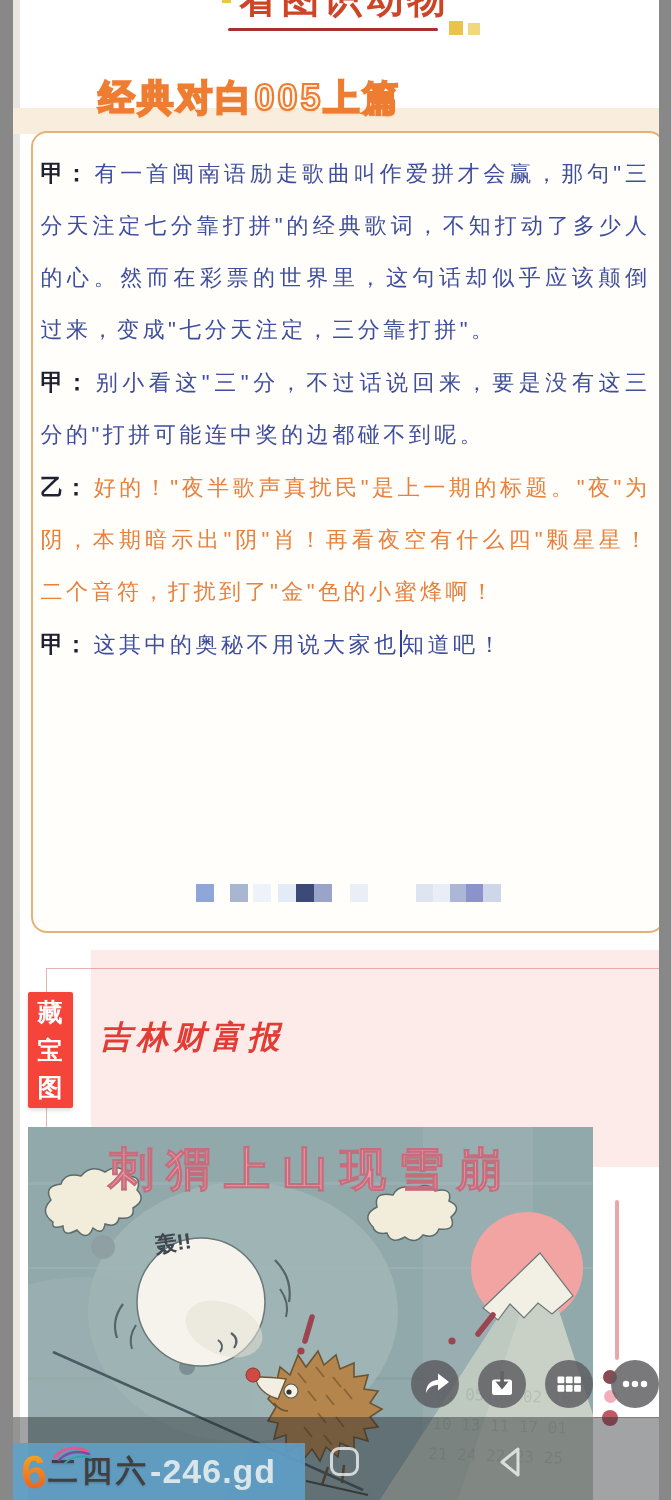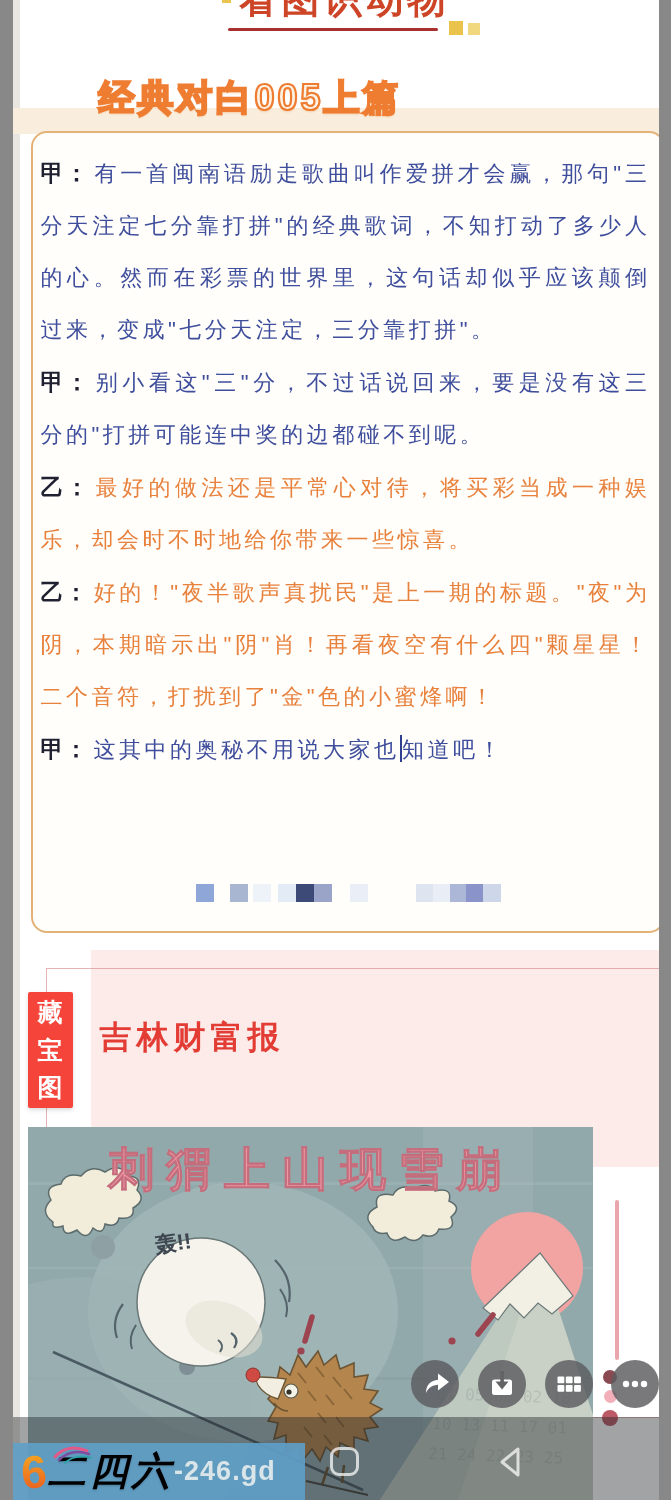--- a/index.html
+++ b/index.html
@@ -50,21 +50,21 @@
 
   
   .pink-rect { left:78px; top:950px; width:589px; height:217px; background:#fcebe8; border-right:1.5px solid #e89aa0; z-index:1; }
   .outline-box { left:33px; top:968px; width:615px; height:450px; border:1px solid rgba(208,118,118,0.55); z-index:2; }
   .treasure-tab {
     left:15px; top:992px; width:45px; height:116px; background:#f5453b; z-index:3;
     display:flex; flex-direction:column; align-items:center; justify-content:space-evenly;
     color:#ffffff; font-size:25px; font-weight:bold; border-radius:2px;
     box-shadow:0 2px 4px rgba(0,0,0,0.15);
   }
-  .treasure-heading { left:87px; top:1016px; z-index:3; font-size:32px; font-weight:bold; color:#e23c35; letter-spacing:5px; }
+  .treasure-heading { left:87px; top:1016px; z-index:3; font-size:32px; font-weight:bold; color:#e23c35; letter-spacing:5px;font-style:italic; }
 
   
   .poster { left:15px; top:1127px; width:565px; height:373px; z-index:4; overflow:hidden; }
   .poster svg { display:block; }
 
   
   .side-line-short { left:602px; top:1200px; width:4px; height:160px; background:#eaa6ad; border-radius:3px; z-index:4; }
   .dot { border-radius:50%; z-index:5; }
   .dot1 { left:590px; top:1370px; width:14px; height:14px; background:#8a4a52; }
   .dot2 { left:591px; top:1390px; width:13px; height:13px; background:#f2afb9; }
@@ -91,42 +91,41 @@
     background:rgba(96,158,199,0.92);
     display:flex; align-items:center; padding-left:8px;
   }
   .wm-logo {
     font-size:46px; font-weight:800; line-height:50px;
     background:linear-gradient(180deg,#f8b020,#e85520);
     -webkit-background-clip:text; background-clip:text; color:transparent;
     margin-right:2px; transform:rotate(-4deg);
   }
   .wm-ribbon { position:absolute; left:40px; top:0px; }
-  .wm-name { font-size:38px; font-weight:bold; color:#000000; letter-spacing:4px; font-style:italic; text-shadow:0 1px 2px rgba(0,0,0,0.2); }
-  .wm-domain { font-size:27px; font-weight:700; color:#d9e5e9; letter-spacing:1px; }
+  .wm-name { font-size:30px; font-weight:bold; color:#404040; letter-spacing:4px; text-shadow:0 1px 2px rgba(0,0,0,0.2); }
+  .wm-domain { font-size:34px; font-weight:700; color:#d9e5e9; letter-spacing:1px; }
 </style>
 </head>
 <body>
 
 <div id="screen">
 
   <div class="abs left-strip"></div>
   <div class="abs cream-band"></div>
 
   <div class="abs main-title"><span class="title-bullet"></span><span>看图识动物</span></div>
   <div class="abs title-underline"></div>
   <div class="abs gold-sq1"></div>
   <div class="abs gold-sq2"></div>
   <div class="abs subtitle">经典对白005上篇</div>
 
   <div class="abs dialog-card">
     <div>
         <p class="dlg blue"><span class="spk">甲：</span>有一首闽南语励走歌曲叫作爱拼才会赢，那句"三分天注定七分靠打拼"的经典歌词，不知打动了多少人的心。然而在彩票的世界里，这句话却似乎应该颠倒过来，变成"七分天注定，三分靠打拼"。</p>
         <p class="dlg blue"><span class="spk">甲：</span>别小看这"三"分，不过话说回来，要是没有这三分的"打拼可能连中奖的边都碰不到呢。</p>
-        <p class="dlg orange"><span class="spk">乙：</span>最好的做法还是平常心对待，将买彩当成一种娱乐，却会时不时地给你带来一些惊喜。</p>
         <p class="dlg orange"><span class="spk">乙：</span>好的！"夜半歌声真扰民"是上一期的标题。"夜"为阴，本期暗示出"阴"肖！再看夜空有什么四"颗星星！二个音符，打扰到了"金"色的小蜜烽啊！</p>
         <p class="dlg blue"><span class="spk">甲：</span>这其中的奥秘不用说大家也<span class="cursor"></span>知道吧！</p>
       </div>
   </div>
 
   <div></div>
 
   <div class="abs pink-rect"></div>
   <div class="abs outline-box"></div>
   <div class="abs treasure-tab">

